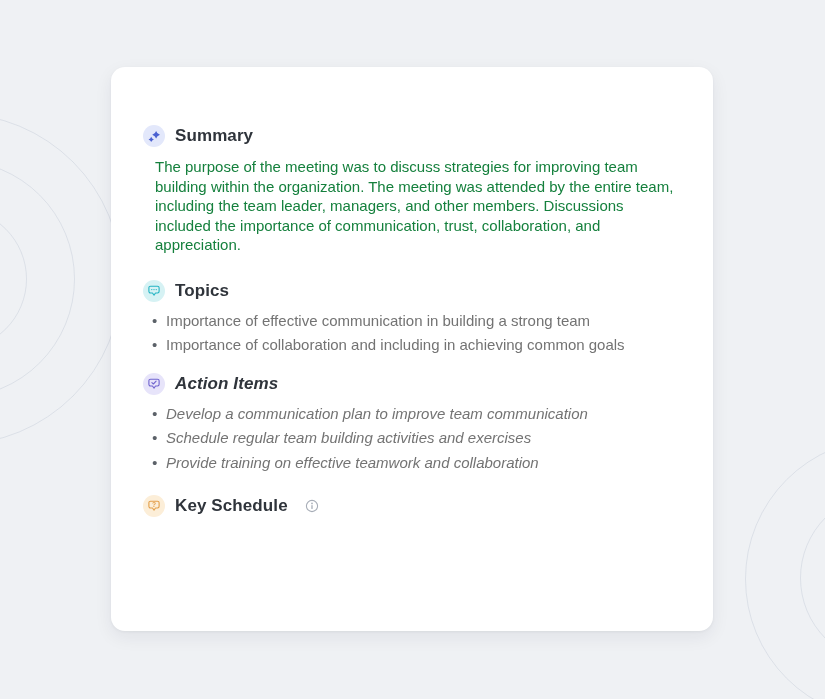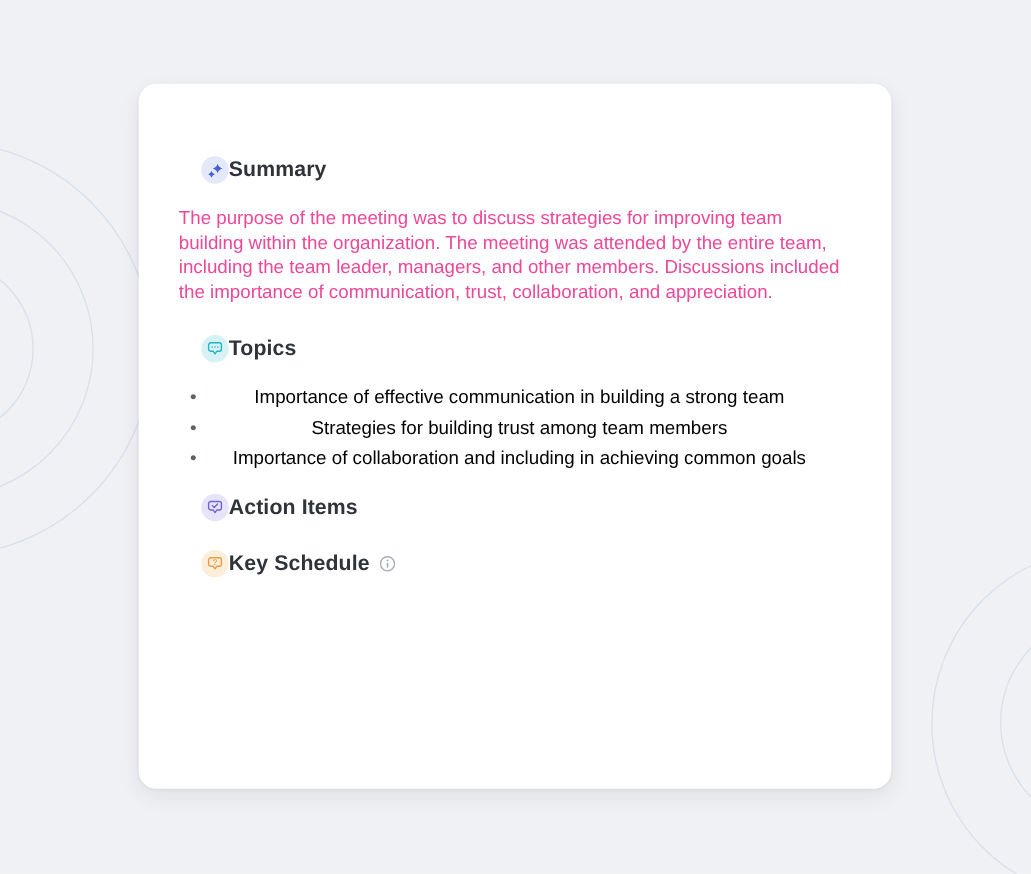--- a/index.html
+++ b/index.html
@@ -38,22 +38,22 @@
     box-sizing: border-box;
     padding: 34px 32px 28px 32px;
     background: #ffffff;
     border-radius: 14px;
     box-shadow: 0 6px 18px rgba(25, 35, 60, 0.07), 0 1px 3px rgba(25, 35, 60, 0.05);
   }
 
   .section-header {
     display: flex;
     align-items: center;
-    gap: 0;
-    margin: 18px;
+    gap: 10px;
+    margin: 0;
   }
   .section-title {
     font-size: 17px;
     font-weight: 700;
     color: #2f343b;
     letter-spacing: 0.1px;
     margin: 0;
   }
   .icon-badge {
     width: 22px;
@@ -63,46 +63,45 @@
     display: flex;
     align-items: center;
     justify-content: center;
   }
   .badge-summary { background: #e3e8fb; color: #4b61d1; }
   .badge-topics  { background: #d6f2f4; color: #25b4c3; }
   .badge-action  { background: #e7e4fa; color: #7165cf; }
   .badge-key     { background: #fceed8; color: #e39f4b; }
 
   .summary-body {
-    margin: 10px 0 0 0;
+    margin: 10px 0 0 12px;
     font-size: 15px;
     line-height: 19.5px;
-    color: #ec4899;
+    color: #15803d;
     max-width: 530px;
   }
 
   .section { margin-top: 24px; }
   #section-topics { margin-top: 25px; }
-  #section-action { margin-top: 18px; }
+  #section-action { margin-top: 18px; font-style: italic; }
   #section-key    { margin-top: 23px; }
 
   ul.bullet-list {
     list-style: none;
     margin: 9px 0 0 0;
     padding: 0;
     max-width: 522px;
   }
   ul.bullet-list li {
     position: relative;
     padding-left: 23px;
     margin-bottom: 5px;
     font-size: 15px;
     line-height: 19.5px;
-    color: #000000;
-    text-align: center;
+    color: #737373;
   }
   ul.bullet-list li::before {
     content: "•";
     position: absolute;
     left: 9px;
     top: 0;
     color: #5c6269;
   }
 
   .info-icon {
@@ -142,35 +141,39 @@
           <path fill="none" stroke="currentColor" stroke-width="1.6" stroke-linejoin="round" d="M5 3.2 h10 a2.3 2.3 0 0 1 2.3 2.3 v5 a2.3 2.3 0 0 1 -2.3 2.3 h-2.8 l-2.2 3 l-2.2 -3 H5 a2.3 2.3 0 0 1 -2.3 -2.3 v-5 A2.3 2.3 0 0 1 5 3.2 Z"></path>
           <circle cx="6.8" cy="8" r="0.95" fill="currentColor"></circle>
           <circle cx="10" cy="8" r="0.95" fill="currentColor"></circle>
           <circle cx="13.2" cy="8" r="0.95" fill="currentColor"></circle>
         </svg>
       </span>
       <h2 class="section-title">Topics</h2>
     </div>
     <ul class="bullet-list">
       <li>Importance of effective communication in building a strong team</li>
-      <li>Strategies for building trust among team members</li>
       <li>Importance of collaboration and including in achieving common goals</li>
     </ul>
   </div>
 
   <div class="section" id="section-action">
     <div class="section-header">
       <span class="icon-badge badge-action">
         <svg width="14" height="14" viewBox="0 0 20 20" aria-hidden="true">
           <path fill="none" stroke="currentColor" stroke-width="1.6" stroke-linejoin="round" d="M5 3.2 h10 a2.3 2.3 0 0 1 2.3 2.3 v5 a2.3 2.3 0 0 1 -2.3 2.3 h-2.8 l-2.2 3 l-2.2 -3 H5 a2.3 2.3 0 0 1 -2.3 -2.3 v-5 A2.3 2.3 0 0 1 5 3.2 Z"></path>
           <polyline points="7,8.1 9.1,10 13,5.9" fill="none" stroke="currentColor" stroke-width="1.6" stroke-linecap="round" stroke-linejoin="round"></polyline>
         </svg>
       </span>
       <h2 class="section-title">Action Items</h2>
     </div>
+    <ul class="bullet-list">
+      <li>Develop a communication plan to improve team communication</li>
+      <li>Schedule regular team building activities and exercises</li>
+      <li>Provide training on effective teamwork and collaboration</li>
+    </ul>
   </div>
 
   <div class="section" id="section-key">
     <div class="section-header">
       <span class="icon-badge badge-key">
         <svg width="14" height="14" viewBox="0 0 20 20" aria-hidden="true">
           <path fill="none" stroke="currentColor" stroke-width="1.6" stroke-linejoin="round" d="M5 3.2 h10 a2.3 2.3 0 0 1 2.3 2.3 v5 a2.3 2.3 0 0 1 -2.3 2.3 h-2.8 l-2.2 3 l-2.2 -3 H5 a2.3 2.3 0 0 1 -2.3 -2.3 v-5 A2.3 2.3 0 0 1 5 3.2 Z"></path>
           <text x="10" y="11.4" text-anchor="middle" font-size="9.5" font-weight="bold" font-family="Liberation Sans, DejaVu Sans, sans-serif" fill="currentColor">?</text>
         </svg>
       </span>

